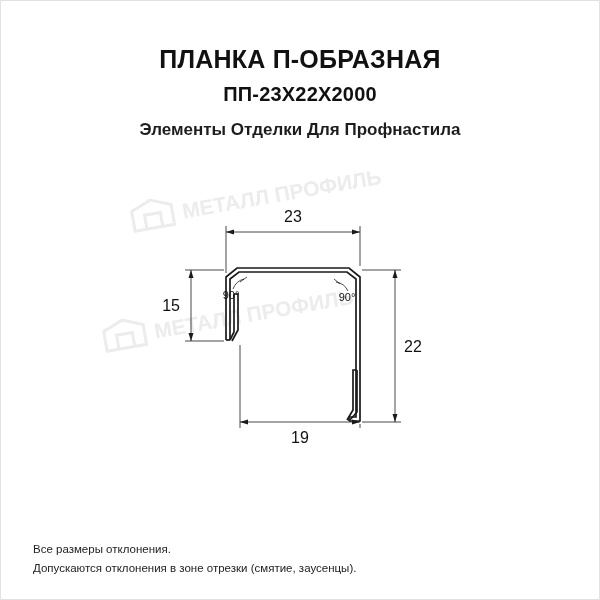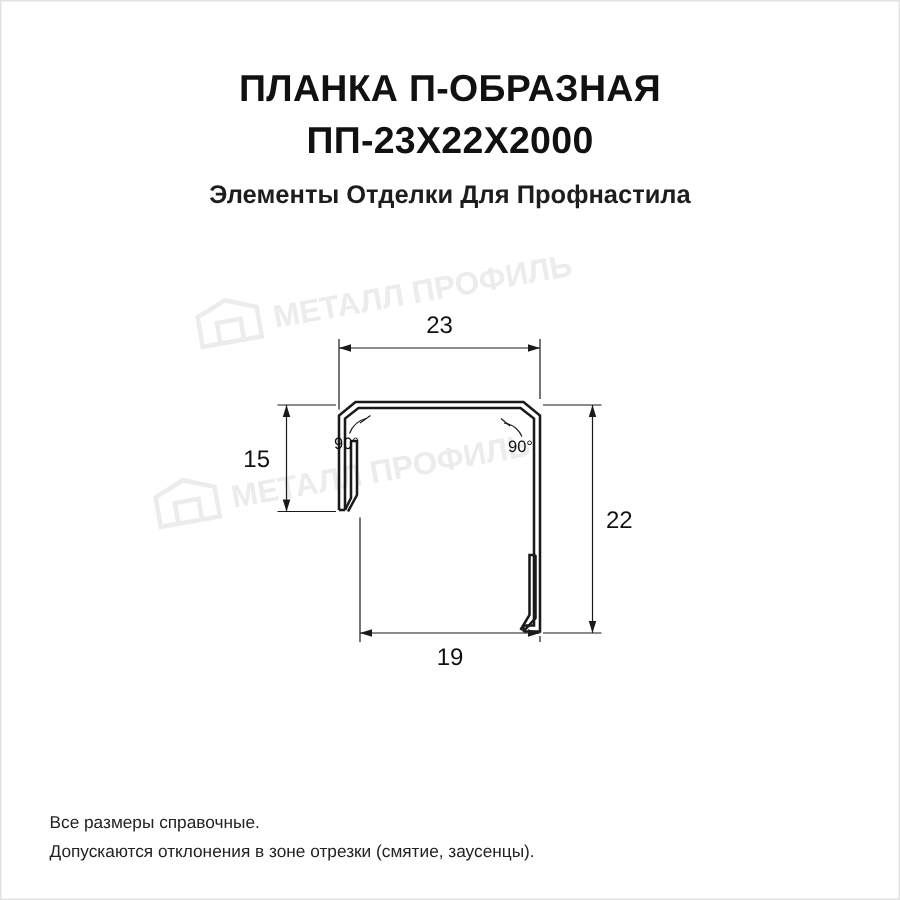--- a/index.html
+++ b/index.html
@@ -39,21 +39,21 @@
   }
   .title-1 {
     font-size: 25px;
     font-weight: bold;
     letter-spacing: 0.2px;
     line-height: 30px;
     color: #111111;
     white-space: nowrap;
   }
   .title-2 {
-    font-size: 25px;
+    font-size: 20px;
     font-weight: bold;
     letter-spacing: 0.2px;
     line-height: 30px;
     margin-top: 5px;
     color: #111111;
     white-space: nowrap;
   }
   .subtitle {
     font-size: 17px;
     font-weight: bold;
@@ -196,17 +196,17 @@
       <g stroke="#1a1a1a" stroke-width="0.8" fill="none">
         <path d="M 336,122 A 16,16 0 0 1 348,131"></path>
         <line x1="340" y1="124" x2="334" y2="119"></line>
       </g>
       <text x="347" y="141" text-anchor="middle" font-family="Liberation Sans, sans-serif" font-size="11" fill="#111111">90°</text>
 
     </svg>
   </div>
 
   <div class="notes">
-    <div class="note-line">Все размеры справочные.</div>
+    <div class="note-line">Все размеры отклонения.</div>
     <div class="note-line">Допускаются отклонения в зоне отрезки (смятие, заусенцы).</div>
   </div>
 
 </div>
 
 </body></html>

